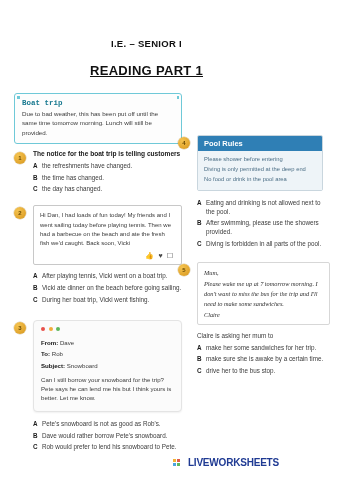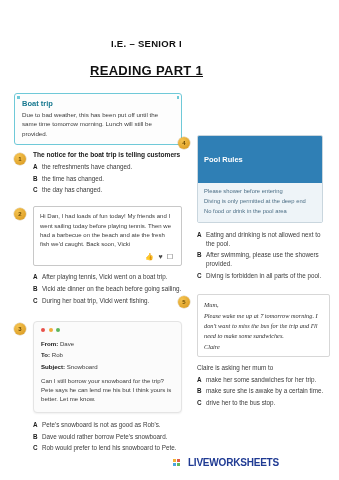--- a/index.html
+++ b/index.html
@@ -108,41 +108,42 @@
     background: #6fc9d8;
     top: 2px;
   }
   .notice-card::before { left: 2px; }
   .notice-card::after { right: 2px; }
   .notice-title {
     font-size: 7.5px;
     font-weight: bold;
     color: #17788f;
     margin-bottom: 2px;
+    font-family: Liberation Mono, monospace;
   }
   .notice-body {
     font-size: 6.2px;
     line-height: 1.5;
     color: #3b3b3b;
   }
 
   
   .pool-card {
     border: 1px solid #c9d6de;
     border-radius: 2px;
     overflow: hidden;
     background: #ffffff;
     width: 124px;
   }
   .pool-head {
     background: #2f7fb5;
     color: #ffffff;
     font-size: 7.5px;
     font-weight: bold;
-    padding: 19px 6px;
+    padding: 3px 6px;
   }
   .pool-body {
     background: #eef4f8;
     padding: 4px 6px 5px 6px;
   }
   .pool-line {
     font-size: 5.8px;
     line-height: 1.7;
     color: #4d6f86;
   }

